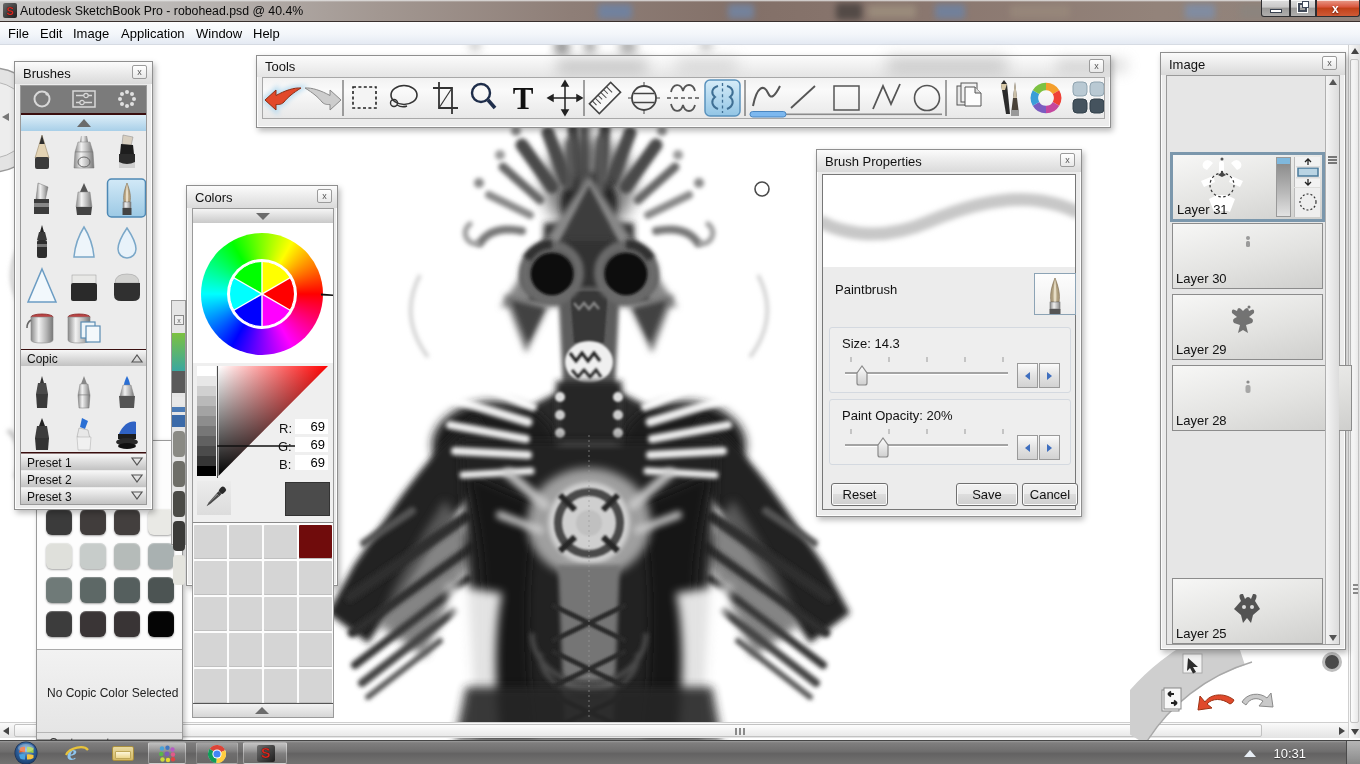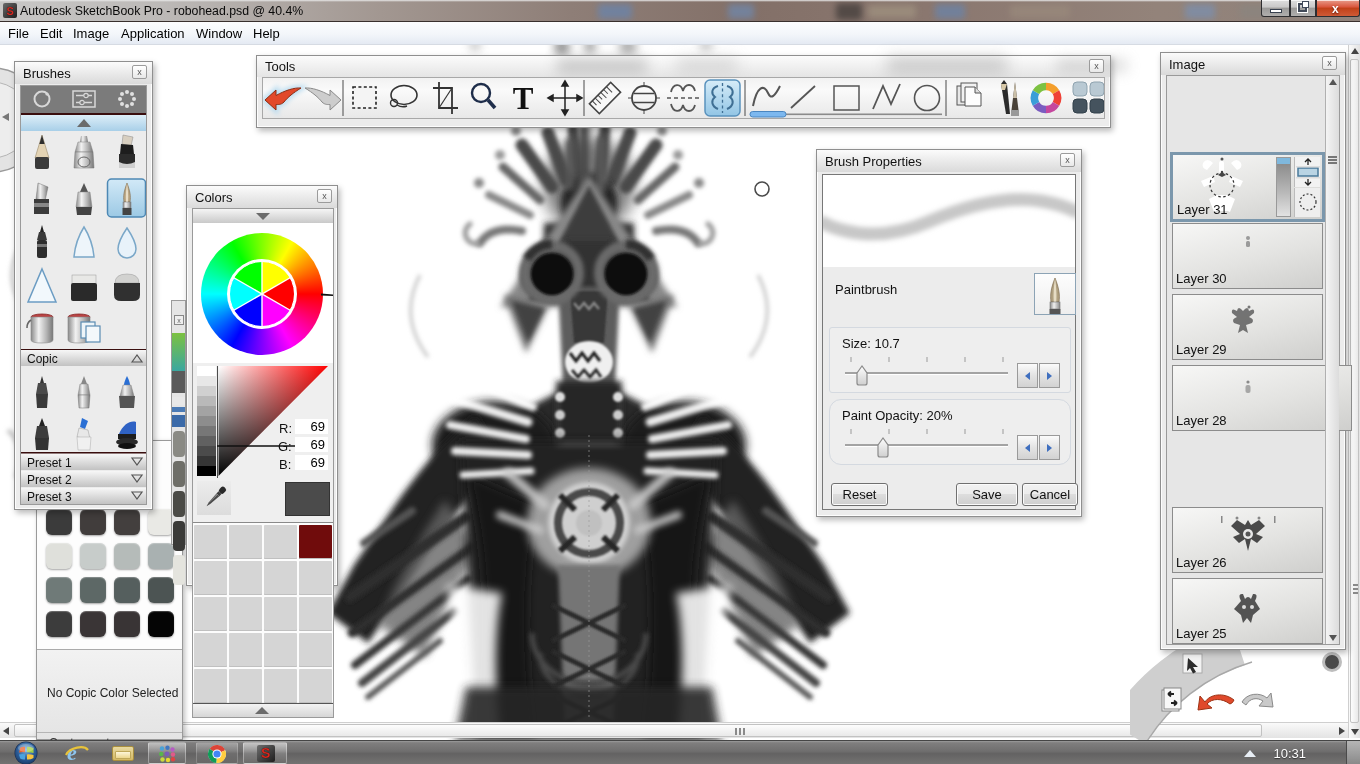--- a/index.html
+++ b/index.html
@@ -705,21 +705,21 @@
           <defs>
               <linearGradient id="bsilv" x1="0" y1="0" x2="1" y2="0">
                 <stop offset="0" stop-color="#888"></stop>
                 <stop offset="40%" stop-color="#f0f0f0"></stop>
                 <stop offset="100%" stop-color="#888"></stop>
               </linearGradient>
             </defs>
         </svg>
       </div>
       <div class="grp" style="position:absolute;left:6px;top:152px;width:242px;height:66px;border:1px solid #d4d9e0;border-radius:3px;background:#eeeeee">
-        <div style="position:absolute;left:12px;top:8px;font-size:13px;color:#111">Size: 10.7</div>
+        <div style="position:absolute;left:12px;top:8px;font-size:13px;color:#111">Size: 14.3</div>
         <svg width="240" height="40" viewBox="0 0 240 40" style="position:absolute;left:0;top:25px">
           <g stroke="#9a9a9a">
               <line x1="21" y1="4" x2="21" y2="9"></line>
               <line x1="59" y1="4" x2="59" y2="9"></line>
               <line x1="97" y1="4" x2="97" y2="9"></line>
               <line x1="135" y1="4" x2="135" y2="9"></line>
               <line x1="173" y1="4" x2="173" y2="9"></line>
             </g>
           <line x1="15" y1="20" x2="178" y2="20" stroke="#8a8a8a" stroke-width="1.6"></line>
           <line x1="15" y1="21.6" x2="178" y2="21.6" stroke="#fff" stroke-width="1"></line>
@@ -731,21 +731,21 @@
               </linearGradient>
             </defs>
         </svg>
         <div class="arrbtn" style="left:187px">
             <span style="border-right:5px solid #3f6fbf;border-top:4px solid transparent;border-bottom:4px solid transparent"></span>
           </div>
         <div class="arrbtn" style="left:209px">
             <span style="border-left:5px solid #3f6fbf;border-top:4px solid transparent;border-bottom:4px solid transparent"></span>
           </div>
       </div>
-      <div class="grp" style="position:absolute;left:6px;top:224px;width:242px;height:66px;border:1px solid #d4d9e0;border-radius:12px;background:#eeeeee">
+      <div class="grp" style="position:absolute;left:6px;top:224px;width:242px;height:66px;border:1px solid #d4d9e0;border-radius:3px;background:#eeeeee">
         <div style="position:absolute;left:12px;top:8px;font-size:13px;color:#111">Paint Opacity: 20%</div>
         <svg width="240" height="40" viewBox="0 0 240 40" style="position:absolute;left:0;top:25px">
           <g stroke="#9a9a9a">
               <line x1="21" y1="4" x2="21" y2="9"></line>
               <line x1="59" y1="4" x2="59" y2="9"></line>
               <line x1="97" y1="4" x2="97" y2="9"></line>
               <line x1="135" y1="4" x2="135" y2="9"></line>
               <line x1="173" y1="4" x2="173" y2="9"></line>
             </g>
           <line x1="15" y1="20" x2="178" y2="20" stroke="#8a8a8a" stroke-width="1.6"></line>
@@ -830,36 +830,20 @@
         </div>
         <div style="position:absolute;left:5px;top:289px;width:180px;height:66px;border:1px solid #8c8c8c;background:linear-gradient(165deg,#f7f7f6 0%,#e3e3e1 55%,#cfcfcd 100%);overflow:hidden">
           <svg width="151" height="66" viewBox="0 0 151 66" style="position:absolute;left:0;top:0">
             <g fill="#8a8a8a">
               <circle cx="75" cy="16" r="1.6"></circle>
               <rect x="72.5" y="19" width="5" height="8" rx="2" opacity=".7"></rect>
             </g>
           </svg>
 <div style="position:absolute;left:3px;bottom:2px;font-size:13px;color:#111">Layer 28</div>
         </div>
-        <div style="position:absolute;left:5px;top:431px;width:151px;height:66px;border:1px solid #8c8c8c;background:linear-gradient(165deg,#f7f7f6 0%,#e3e3e1 55%,#cfcfcd 100%);overflow:hidden">
-          <svg width="151" height="66" viewBox="0 0 151 66" style="position:absolute;left:0;top:0">
-            <g fill="#2e2e2e">
-              <path d="M75,12 l3,5 8,-5 6,6 -9,8 7,3 -6,6 -6,-4 -3,12 -3,-12 -6,4 -6,-6 7,-3 -9,-8 6,-6 8,5 Z" opacity=".85"></path>
-            </g>
-<g fill="#888">
-              <circle cx="64" cy="10" r="1.5"></circle>
-              <circle cx="86" cy="10" r="1.5"></circle>
-              <rect x="48" y="8" width="1.5" height="7"></rect>
-              <rect x="101" y="8" width="1.5" height="7"></rect>
-            </g>
-<circle cx="75" cy="26" r="5" fill="#e8e8e8"></circle>
-            <circle cx="75" cy="26" r="2.5" fill="#555"></circle>
-          </svg>
-<div style="position:absolute;left:3px;bottom:2px;font-size:13px;color:#111">Layer 26</div>
-        </div>
         <div style="position:absolute;left:5px;top:502px;width:151px;height:66px;border:1px solid #8c8c8c;background:linear-gradient(165deg,#f7f7f6 0%,#e3e3e1 55%,#cfcfcd 100%);overflow:hidden">
           <svg width="151" height="66" viewBox="0 0 151 66" style="position:absolute;left:0;top:0">
             <g fill="#3a3a3a">
               <path d="M68,22 q-4,-8 2,-7 l2,5 q3,-4 6,0 l2,-5 q6,-1 2,7 l5,8 -7,6 -2,8 -4,-5 -4,5 -2,-8 -7,-6 Z" opacity=".85"></path>
             </g>
 <circle cx="71" cy="28" r="2" fill="#ddd"></circle>
             <circle cx="79" cy="28" r="2" fill="#ddd"></circle>
           </svg>
 <div style="position:absolute;left:3px;bottom:2px;font-size:13px;color:#111">Layer 25</div>
         </div>

